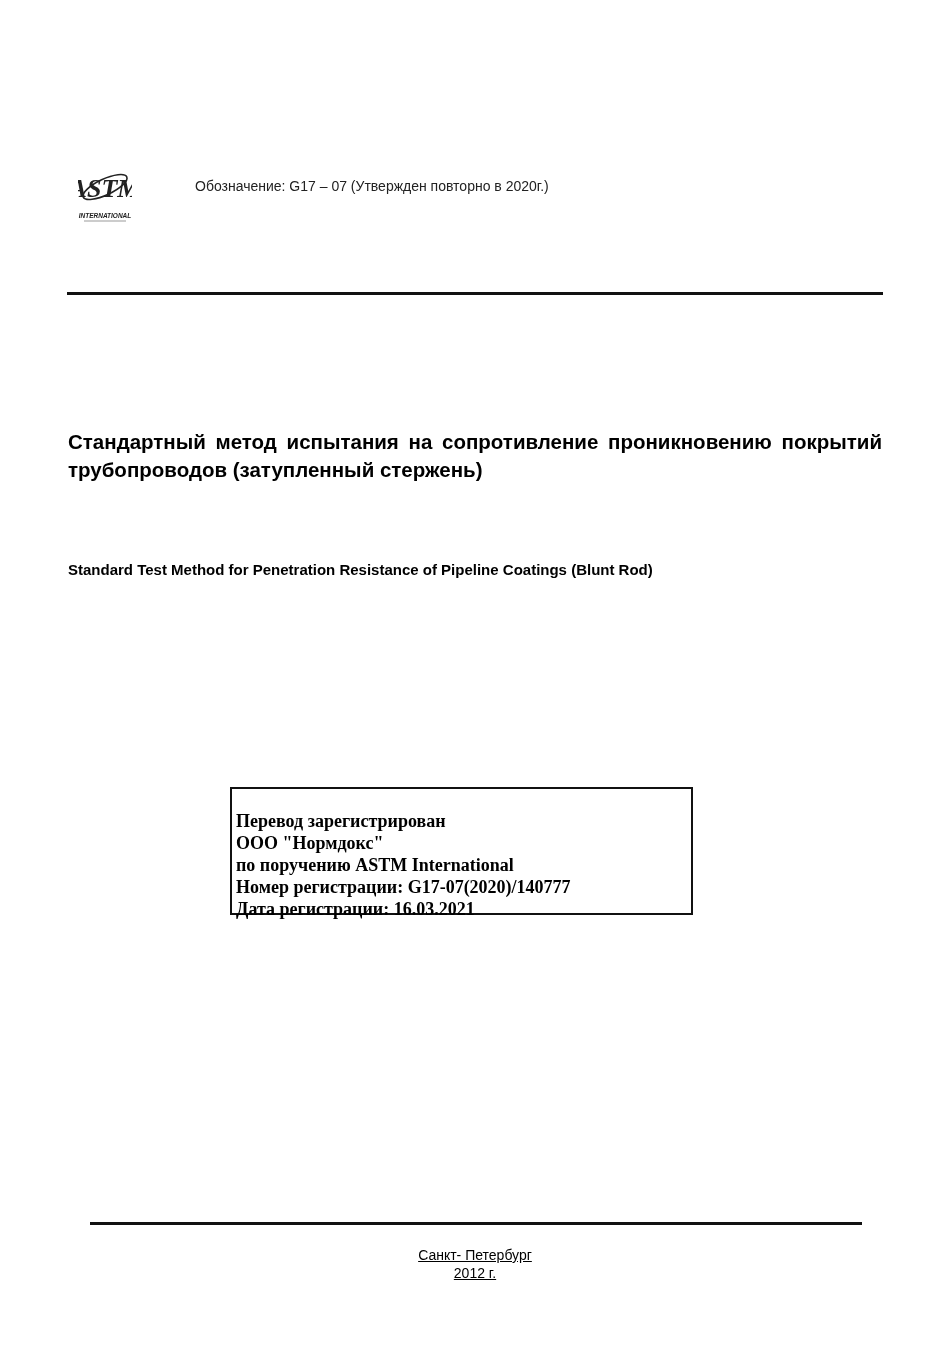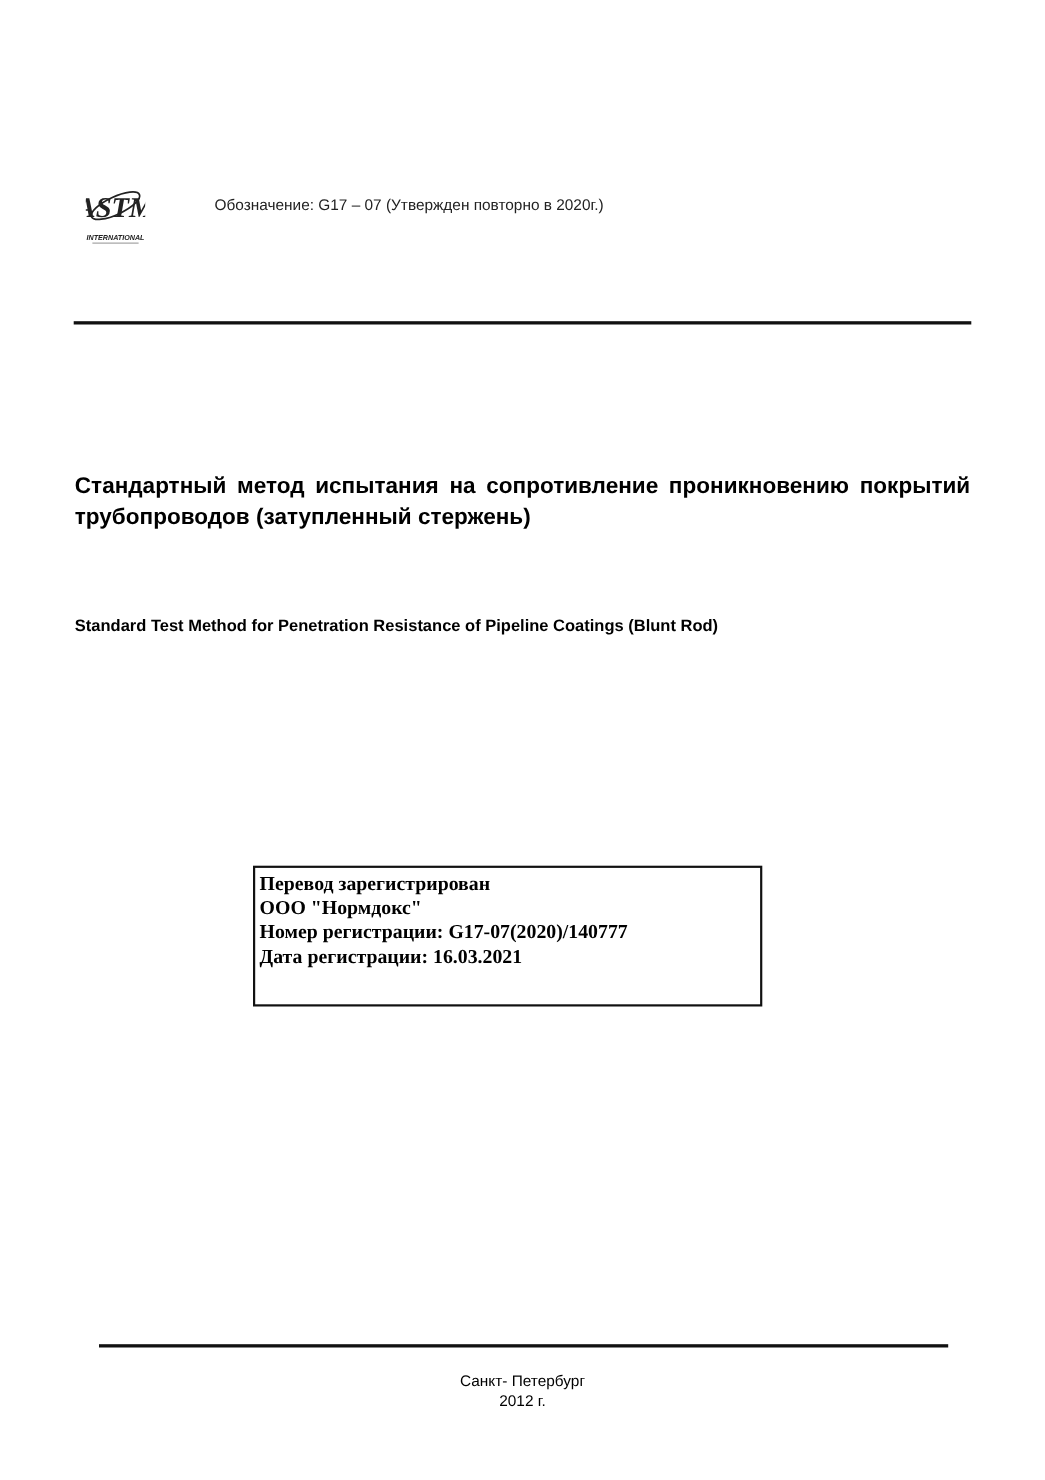--- a/index.html
+++ b/index.html
@@ -18,27 +18,27 @@
       font-family: Liberation Sans, sans-serif; font-weight: bold; font-size: 20.5px; line-height: 28px;
       text-align: justify; text-align-last: left; color: #000; }
 
     .title-en { position: absolute; left: 68px; top: 556px; width: 820px;
       font-family: "Liberation Sans", sans-serif; font-weight: bold; font-size: 15px; line-height: 28px; color: #000; }
 
     .reg-box { position: absolute; left: 230px; top: 787px; width: 459px; height: 124px;
       border: 2px solid #111; box-sizing: content-box; }
     .reg-box .line { display: block; margin-left: 4px;
       font-family: "Liberation Serif", serif; font-weight: bold; font-size: 18px; line-height: 22px; color: #000; white-space: nowrap; }
-    .reg-box .lines { padding-top: 3px; }
+    .reg-box .lines { padding-top: 21px; }
 
     .rule-bottom { position: absolute; left: 90px; top: 1222px; width: 772px; height: 3px; background: #111; }
 
     .footer { position: absolute; left: 0; top: 1246px; width: 950px; text-align: center;
       font-family: "Liberation Sans", sans-serif; font-size: 14px; line-height: 18px; color: #000; }
-    .footer span { display: block; }
+    .footer span { display: block; text-decoration: underline; }
   </style>
 </head>
 <body>
 
 <div class="page">
 
   <div class="logo">
     <svg width="54" height="60" viewBox="0 0 54 60" xmlns="http://www.w3.org/2000/svg">
       <ellipse cx="27" cy="24" rx="24" ry="8" fill="none" stroke="#222" stroke-width="1.6" transform="rotate(-25 27 24)"></ellipse>
       <text x="27" y="34" text-anchor="middle" font-family="Liberation Serif, serif" font-weight="bold" font-style="italic" font-size="26" fill="#222">ASTM</text>
@@ -52,20 +52,21 @@
   <div class="rule-top"></div>
 
   <div class="title-ru">Стандартный метод испытания на сопротивление проникновению покрытий трубопроводов (затупленный стержень)</div>
 
   <div class="title-en">Standard Test Method for Penetration Resistance of Pipeline Coatings (Blunt Rod)</div>
 
   <div class="reg-box">
     <div class="lines">
       <span class="line">Перевод зарегистрирован</span>
       <span class="line">ООО "Нормдокс"</span>
+      <span class="line">по поручению ASTM International</span>
       <span class="line">Номер регистрации: G17-07(2020)/140777</span>
       <span class="line">Дата регистрации: 16.03.2021</span>
     </div>
   </div>
 
   <div class="rule-bottom"></div>
 
   <div class="footer">
     <span>Санкт- Петербург</span>
     <span>2012 г.</span>

